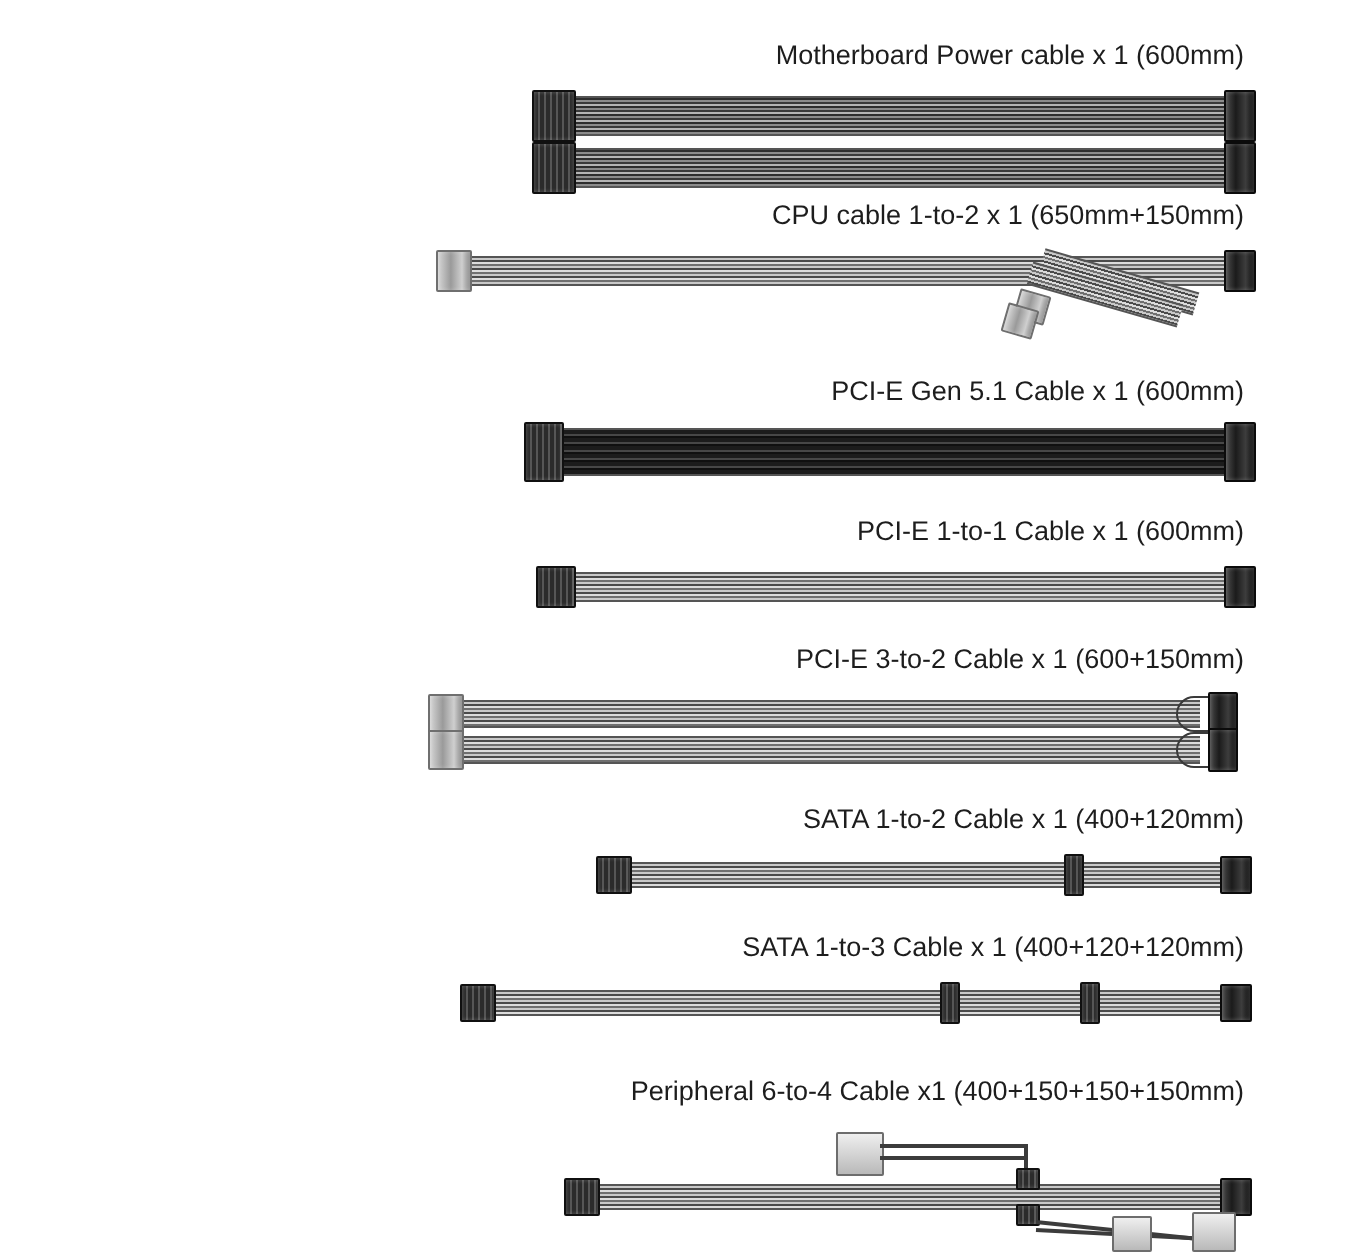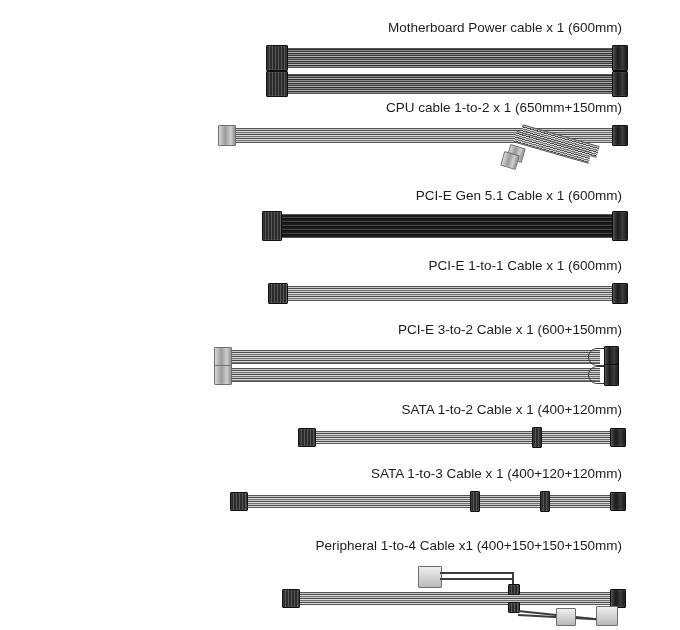--- a/index.html
+++ b/index.html
@@ -186,21 +186,21 @@
     <div class="art" style="left:0; top:22px; width:680px; height:34px;">
       <div class="ribbon light" style="left:244px; top:7px; width:374px; height:11px;"></div>
       <div class="conn ridged" style="left:230px; top:4px; width:16px; height:17px;"></div>
       <div class="conn ridged" style="left:470px; top:3px; width:8px; height:19px;"></div>
       <div class="conn ridged" style="left:540px; top:3px; width:8px; height:19px;"></div>
       <div class="conn" style="left:610px; top:4px; width:14px; height:17px;"></div>
     </div>
   </div>
 
   <div class="cable-group" style="top:538px;">
-    <div class="cable-label">Peripheral 1-to-4 Cable x1 (400+150+150+150mm)</div>
+    <div class="cable-label">Peripheral 6-to-4 Cable x1 (400+150+150+150mm)</div>
     <div class="art" style="left:0; top:24px; width:680px; height:64px;">
       <div class="ribbon light" style="left:296px; top:30px; width:322px; height:11px;"></div>
       <div class="conn ridged" style="left:282px; top:27px; width:16px; height:17px;"></div>
       <div class="conn" style="left:610px; top:27px; width:14px; height:17px;"></div>
 
       <div class="smallblock" style="left:418px; top:4px; width:22px; height:20px;"></div>
       <div class="thinwire" style="left:440px; top:10px; width:74px; height:2px;"></div>
       <div class="thinwire" style="left:440px; top:16px; width:74px; height:2px;"></div>
       <div class="thinwire" style="left:512px; top:10px; width:2px; height:22px;"></div>
 

